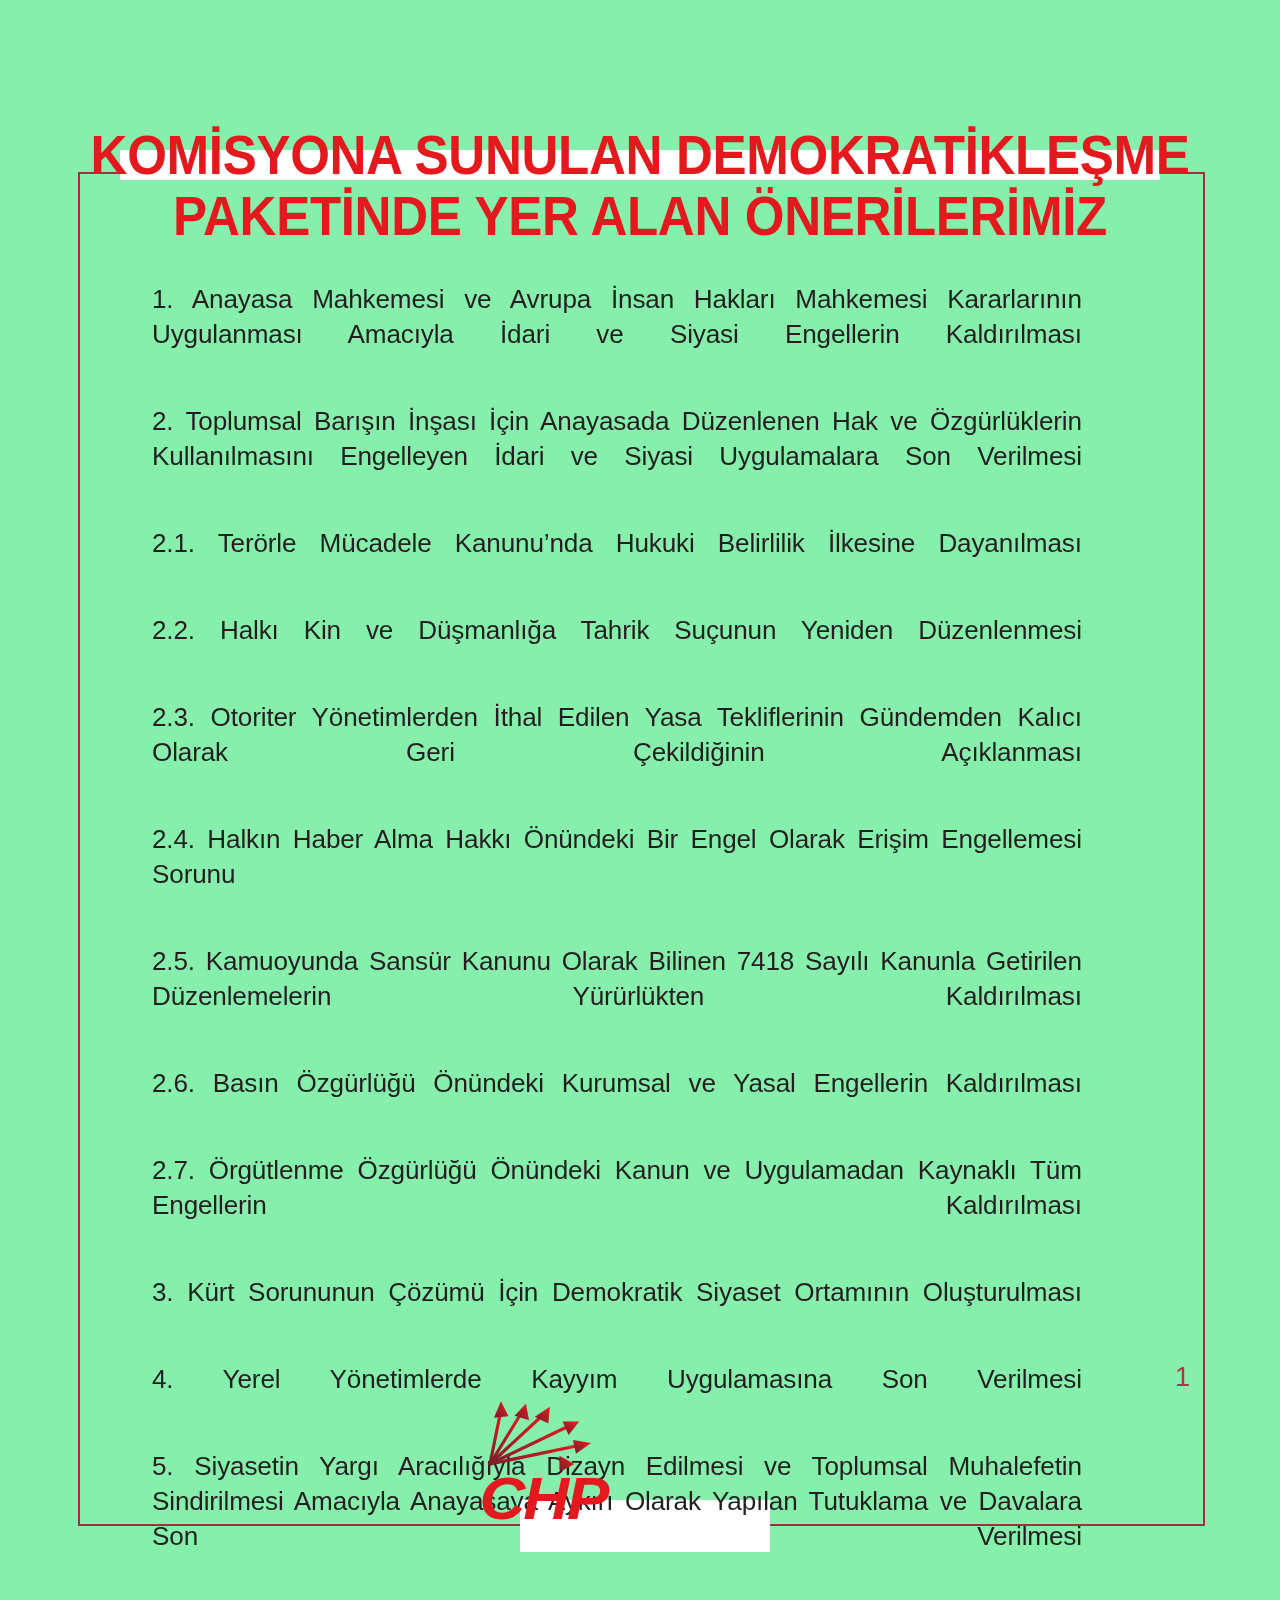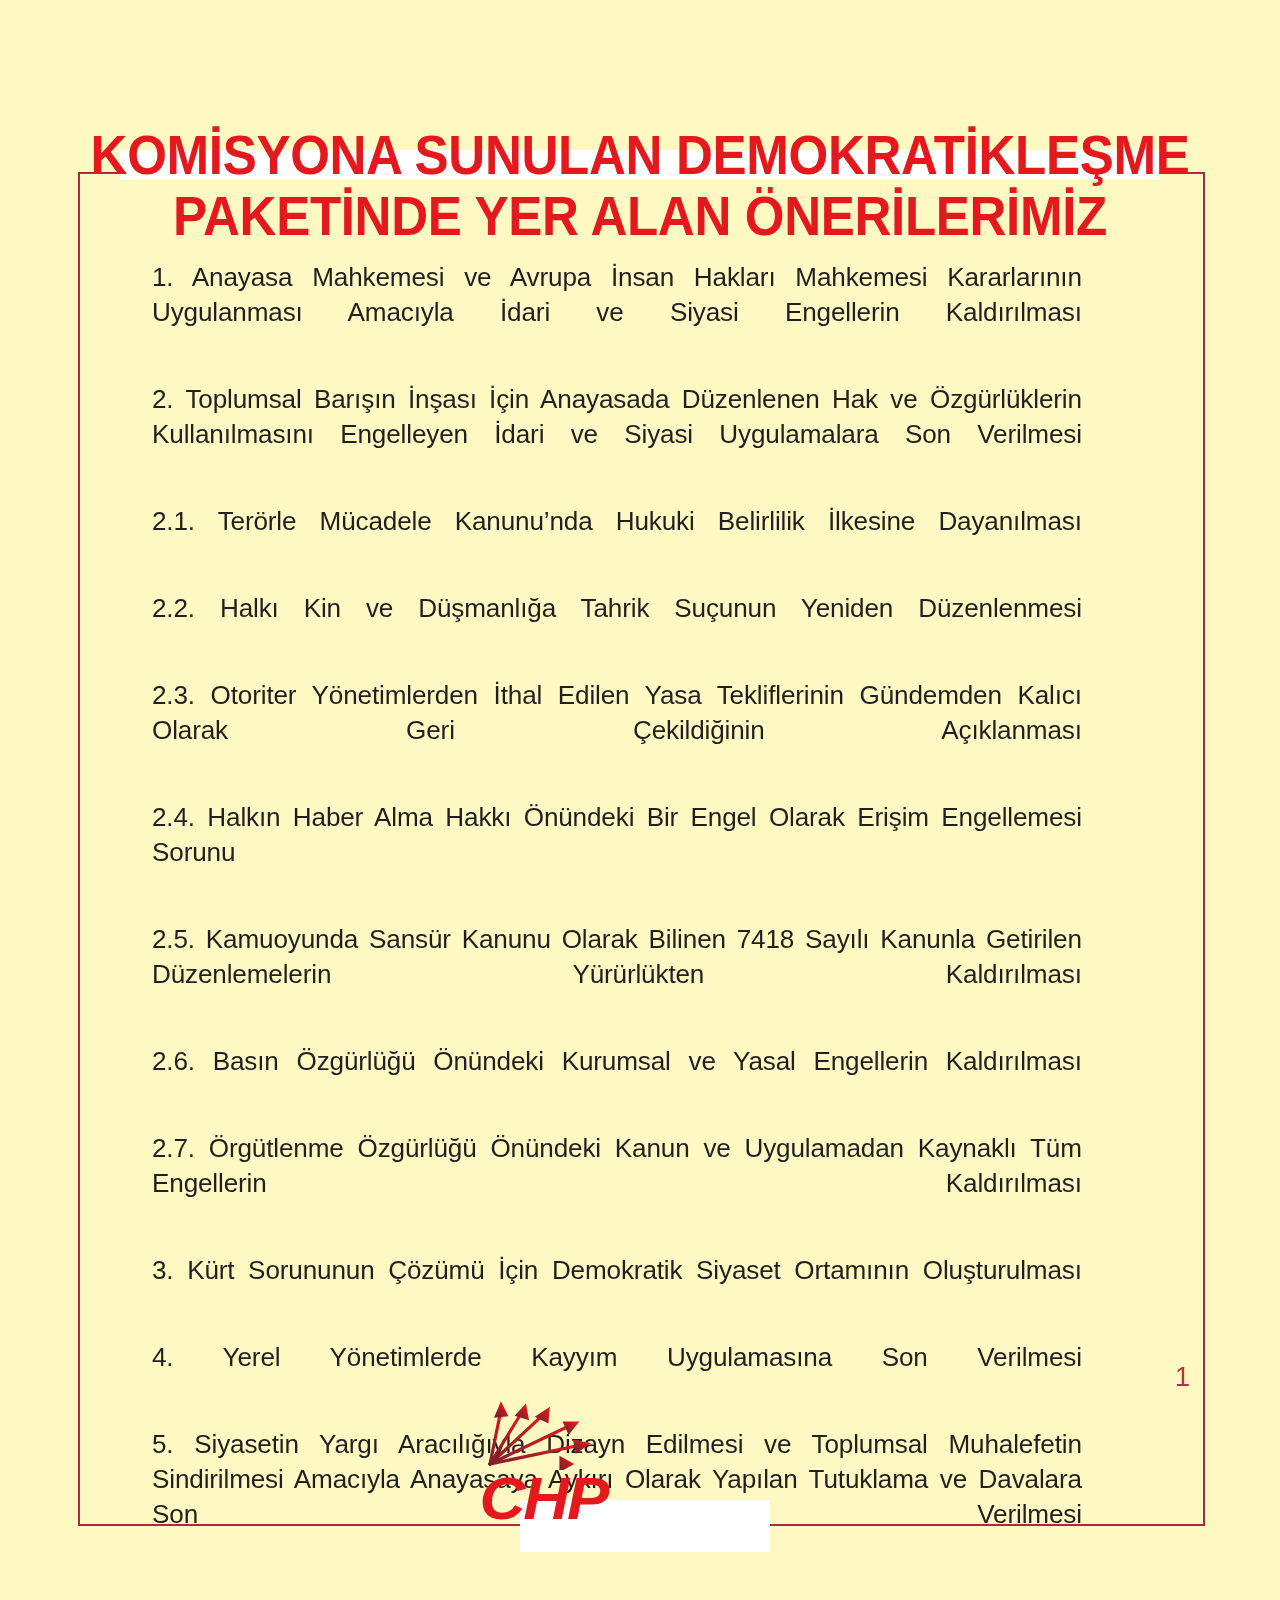--- a/index.html
+++ b/index.html
@@ -12,21 +12,21 @@
     height: 1600px;
     font-family: "Liberation Sans", sans-serif;
     -webkit-font-smoothing: antialiased;
     overflow: hidden;
   }
 
   #page {
     position: relative;
     width: 1280px;
     height: 1600px;
-    background: #fef9c3;
+    background: #86efac;
   }
 
   
   #frame {
     position: absolute;
     left: 78px;
     top: 172px;
     width: 1127px;
     height: 1354px;
     border: 2px solid #9e2b3f;
@@ -82,21 +82,21 @@
   }
   #title .tl {
     display: block;
     white-space: nowrap;
   }
 
   
   #content {
     position: absolute;
     left: 152px;
-    top: 260px;
+    top: 282px;
     width: 944px;
     z-index: 4;
   }
   .item {
     color: #231f20;
     font-family: "Liberation Sans", sans-serif;
     font-size: 26.5px;
     line-height: 35px;
     text-align: justify;
     text-justify: inter-word;

